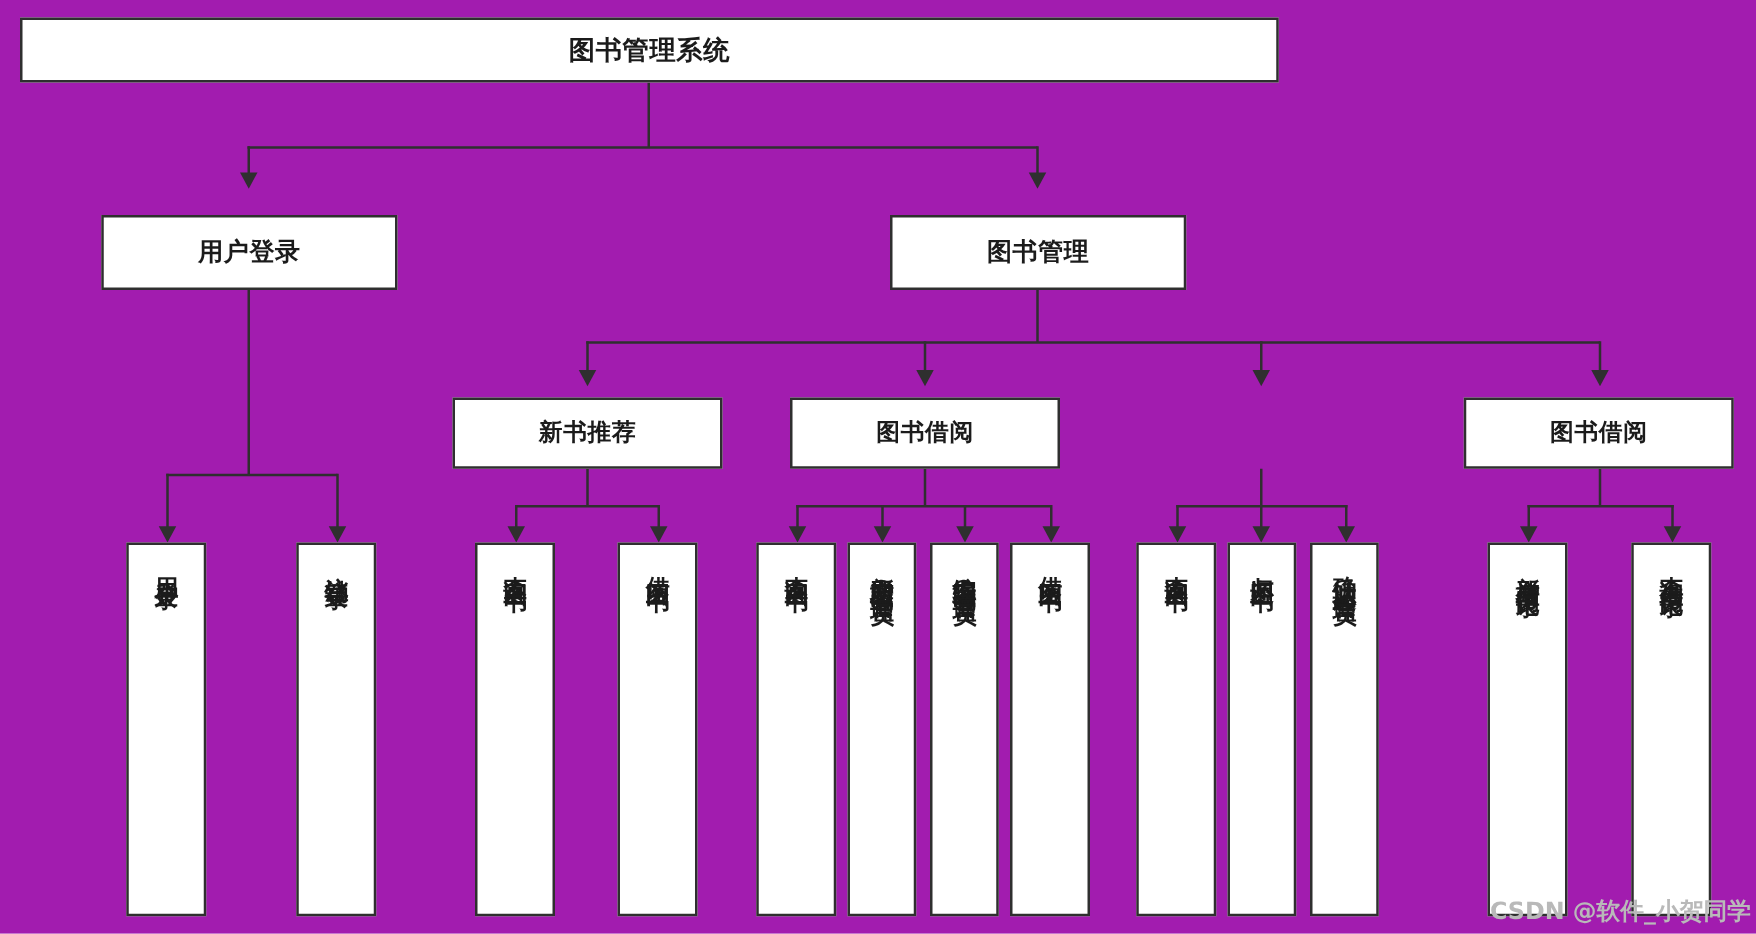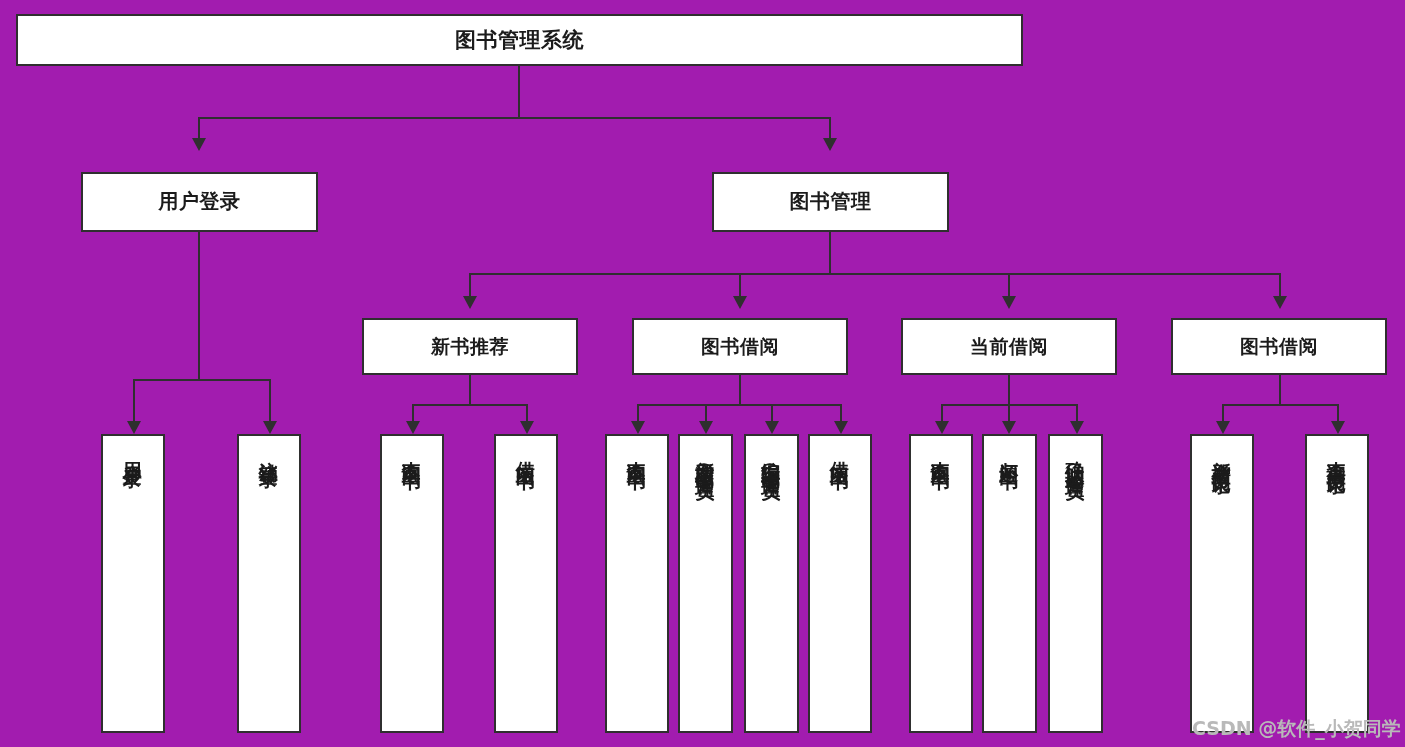--- a/index.html
+++ b/index.html
@@ -126,23 +126,20 @@
   <div class="arrow" style="left:1002px; top:296px;"></div>
   <div class="conn v" style="left:1279px; top:273px; height:25px;"></div>
   <div class="arrow" style="left:1273px; top:296px;"></div>
 
   <div class="node level3" style="left:362px; top:318px; width:216px; height:57px;">
     <span class="label">新书推荐</span>
   </div>
   <div class="node level3" style="left:632px; top:318px; width:216px; height:57px;">
     <span class="label">图书借阅</span>
   </div>
-  <div class="node level3" style="left:901px; top:318px; width:216px; height:57px;">
-    <span class="label">当前借阅</span>
-  </div>
   <div class="node level3" style="left:1171px; top:318px; width:216px; height:57px;">
     <span class="label">图书借阅</span>
   </div>
 
   <div class="conn v" style="left:469px; top:375px; height:30px;"></div>
   <div class="conn h" style="left:412px; top:404px; width:116px;"></div>
   <div class="conn v" style="left:412px; top:404px; height:19px;"></div>
   <div class="arrow" style="left:406px; top:421px;"></div>
   <div class="conn v" style="left:526px; top:404px; height:19px;"></div>
   <div class="arrow" style="left:520px; top:421px;"></div>

